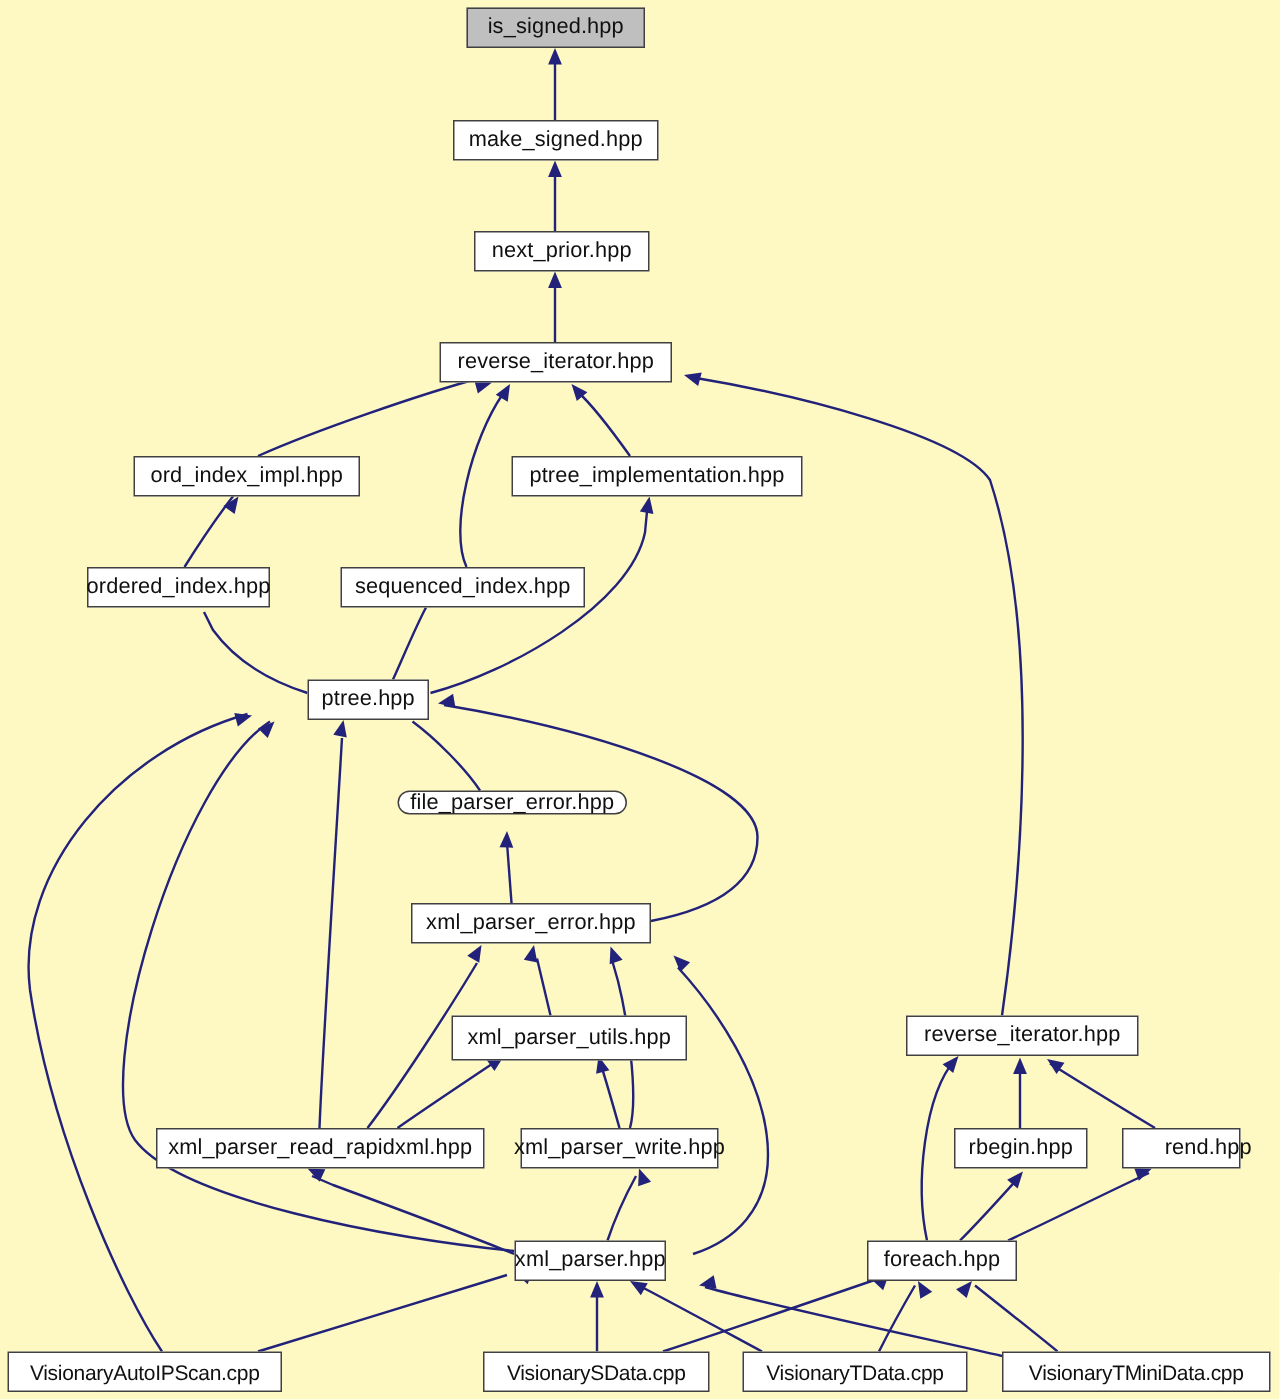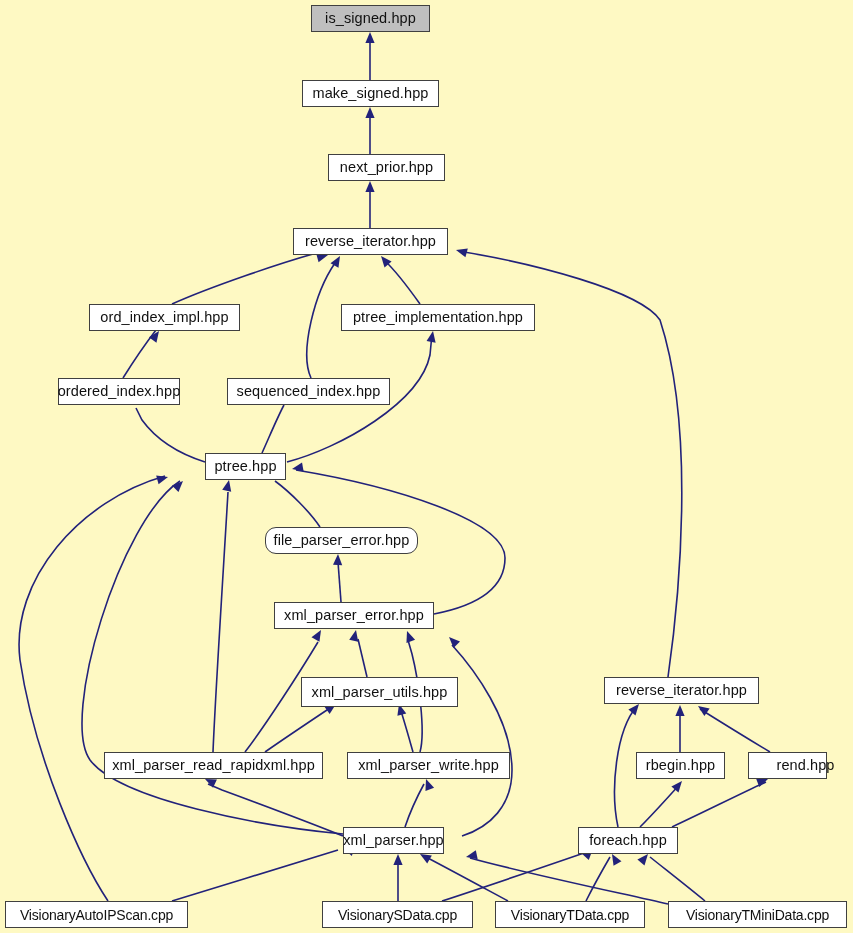--- a/index.html
+++ b/index.html
@@ -145,57 +145,57 @@
         <polygon class="edge-head" points="0,0 -11,-4.6 -11,4.6" fill="#22227a" transform="translate(698,706) rotate(215)"></polygon>
       </g>
   </svg>
   <div id="nodes-layer">
       <div class="node-box highlight" style="left: 311px; top: 5px; width: 119px; height: 27px; background: rgb(191, 191, 191);">
         <span class="node-label">is_signed.hpp</span>
       </div>
       <div class="node-box" style="left: 302px; top: 80px; width: 137px; height: 27px; text-align: right;">
         <span class="node-label">make_signed.hpp</span>
       </div>
-      <div class="node-box" style="left: 328px; top: 154px; width: 117px; height: 27px;">
+      <div class="node-box" style="left: 316px; top: 154px; width: 117px; height: 27px;">
         <span class="node-label">next_prior.hpp</span>
       </div>
       <div class="node-box" style="left: 293px; top: 228px; width: 155px; height: 27px;">
         <span class="node-label">reverse_iterator.hpp</span>
       </div>
       <div class="node-box" style="left: 89px; top: 304px; width: 151px; height: 27px;">
         <span class="node-label">ord_index_impl.hpp</span>
       </div>
       <div class="node-box" style="left: 341px; top: 304px; width: 194px; height: 27px;">
         <span class="node-label">ptree_implementation.hpp</span>
       </div>
       <div class="node-box" style="left: 58px; top: 378px; width: 122px; height: 27px;">
         <span class="node-label">ordered_index.hpp</span>
       </div>
       <div class="node-box" style="left: 227px; top: 378px; width: 163px; height: 27px;">
         <span class="node-label">sequenced_index.hpp</span>
       </div>
       <div class="node-box" style="left: 205px; top: 453px; width: 81px; height: 27px;">
         <span class="node-label">ptree.hpp</span>
       </div>
-      <div class="node-box" style="left: 265px; top: 527px; width: 153px; height: 27px; border-radius: 11px;">
+      <div class="node-box" style="left: 265px; top: 527px; width: 153px; height: 16px; border-radius: 11px;">
         <span class="node-label">file_parser_error.hpp</span>
       </div>
       <div class="node-box" style="left: 274px; top: 602px; width: 160px; height: 27px;">
         <span class="node-label">xml_parser_error.hpp</span>
       </div>
       <div class="node-box" style="left: 301px; top: 677px; width: 157px; height: 30px;">
         <span class="node-label">xml_parser_utils.hpp</span>
       </div>
       <div class="node-box" style="left: 604px; top: 677px; width: 155px; height: 27px;">
         <span class="node-label">reverse_iterator.hpp</span>
       </div>
       <div class="node-box" style="left: 104px; top: 752px; width: 219px; height: 27px;">
         <span class="node-label">xml_parser_read_rapidxml.hpp</span>
       </div>
-      <div class="node-box" style="left: 347px; top: 752px; width: 163px; height: 27px;">
+      <div class="node-box" style="left: 347px; top: 752px; width: 132px; height: 27px;">
         <span class="node-label">xml_parser_write.hpp</span>
       </div>
       <div class="node-box" style="left: 636px; top: 752px; width: 89px; height: 27px;">
         <span class="node-label">rbegin.hpp</span>
       </div>
       <div class="node-box" style="left: 748px; top: 752px; width: 79px; height: 27px; padding-left: 36px;">
         <span class="node-label">rend.hpp</span>
       </div>
       <div class="node-box" style="left: 343px; top: 827px; width: 101px; height: 27px;">
         <span class="node-label">xml_parser.hpp</span>

